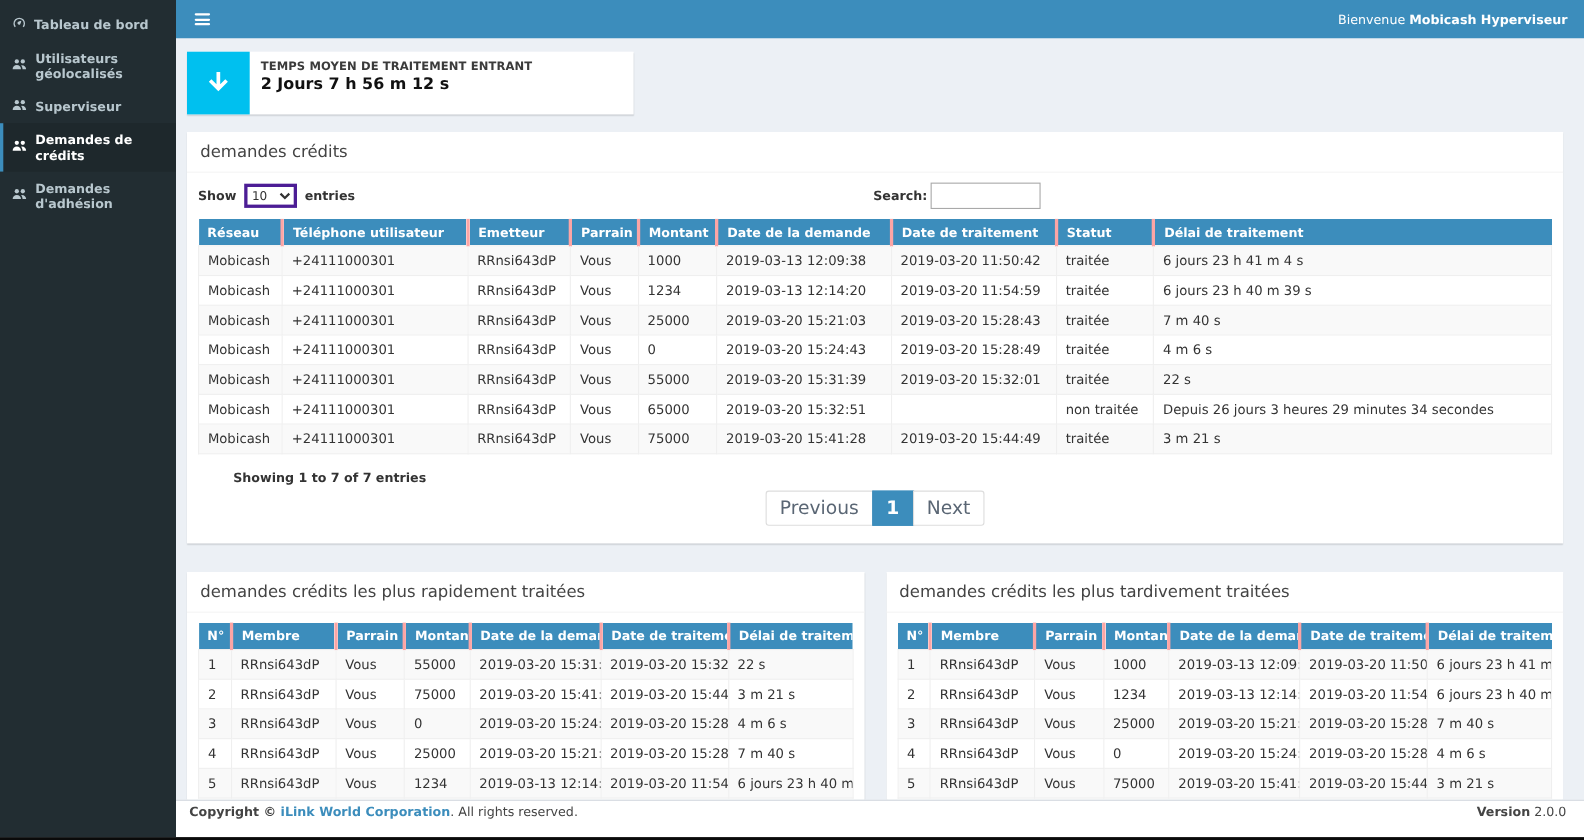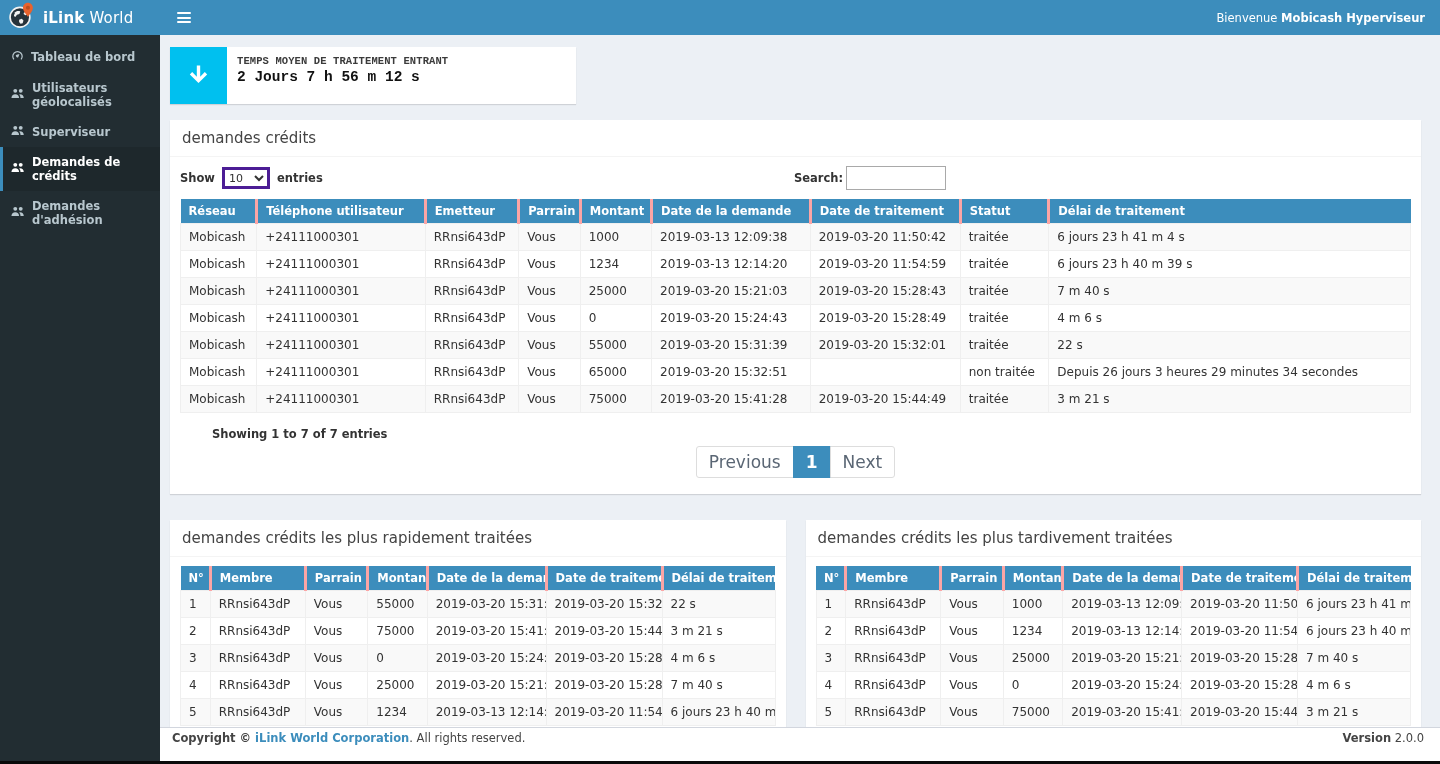--- a/index.html
+++ b/index.html
@@ -25,21 +25,21 @@
     justify-content:space-between; padding:0 15px; flex:0 0 auto; }
   .burger { display:flex; flex-direction:column; gap:2.5px; cursor:pointer; padding:4px 2px; }
   .burger span { width:14px; height:2px; background:#fff; border-radius:1px; }
   .welcome { color:#fff; font-size:11.5px; }
   .welcome b { font-weight:700; }
 
   .content { flex:1 1 auto; background:#ecf0f5; padding:12px 19px 0 10px; overflow:hidden; }
 
   
   .info-box { width:406px; height:57px; background:#fff; display:flex;
-    box-shadow:0 1px 1px rgba(0,0,0,.12); margin-bottom:16px;font-family:Liberation Mono, monospace; }
+    box-shadow:0 1px 1px rgba(0,0,0,.12); margin-bottom:16px; }
   .info-icon { width:57px; height:57px; background:#00c0ef; display:flex;
     align-items:center; justify-content:center; flex:0 0 auto; }
   .info-body { padding:8px 10px; }
   .info-label { font-size:10.5px; font-weight:700; color:#3b3b3b; letter-spacing:.1px; }
   .info-value { font-size:14.5px; font-weight:700; color:#111; margin-top:2px; }
 
   
   .panel { background:#fff; box-shadow:0 1px 1px rgba(0,0,0,.12); margin-bottom:18px; }
   .panel-header { padding:9px 12px; font-size:15px; color:#444; border-bottom:1px solid #f4f4f4; }
   .panel-body { padding:9px 10px 16px; }
@@ -92,33 +92,20 @@
   .footer b { font-weight:700; }
   .footer a { color:#3c8dbc; font-weight:700; text-decoration:none; }
   .black-strip { position:absolute; left:0; bottom:0; width:1440px; height:3px; background:#0a0a0a; }
 </style>
 </head>
 <body>
 
 <div class="app">
 
   <div class="sidebar">
-    <div class="logo">
-      <span>
-        <svg viewBox="0 0 34 34" width="28" height="28">
-          <circle cx="14.5" cy="18.5" r="12" fill="#27323a" stroke="#f2f2f2" stroke-width="2"></circle>
-          <path fill="#f2f2f2" d="M7.5 13.5c2-2.4 5.2-3 7.4-2l-1 3.1-3 1-2 2.6-1.7-1.1c.05-1.3.5-2.6 1.3-3.6z"></path>
-          <path fill="#f2f2f2" d="M13.5 21.5l3.2-1.1 2.1 2.1-1 3.4-2.6.5-1.7-2.2z"></path>
-          <path fill="#f2f2f2" d="M19.5 12.5l3 .9.6 2.1-2 .6-2.1-1.6z"></path>
-          <path fill="#e8622d" d="M24.2 1c-3.3 0-6 2.7-6 6 0 4.5 6 10.8 6 10.8s6-6.3 6-10.8c0-3.3-2.7-6-6-6z"></path>
-          <circle cx="24.2" cy="7" r="2.5" fill="#b94e1f"></circle>
-        </svg>
-      </span>
-      <span class="brand"><b>iLink</b><span> World</span></span>
-    </div>
     <div class="nav">
       <a href="#">
         <span>
           <svg viewBox="0 0 16 16" width="13" height="13" fill="currentColor">
             <path d="M8 2.5A6.5 6.5 0 0 0 1.5 9c0 1.6.57 3.05 1.52 4.2l1.15-.95A5 5 0 1 1 13 9c0 1.24-.45 2.37-1.2 3.25l1.15.95A6.47 6.47 0 0 0 14.5 9 6.5 6.5 0 0 0 8 2.5z"></path>
             <path d="M7.1 10.1a1.25 1.25 0 0 0 1.77 0c.49-.49 1.63-3.68 1.37-3.94-.26-.26-3.45.88-3.94 1.37a1.25 1.25 0 0 0 0 1.77z"></path>
           </svg>
         </span>
         <span>Tableau de bord</span>
       </a>

